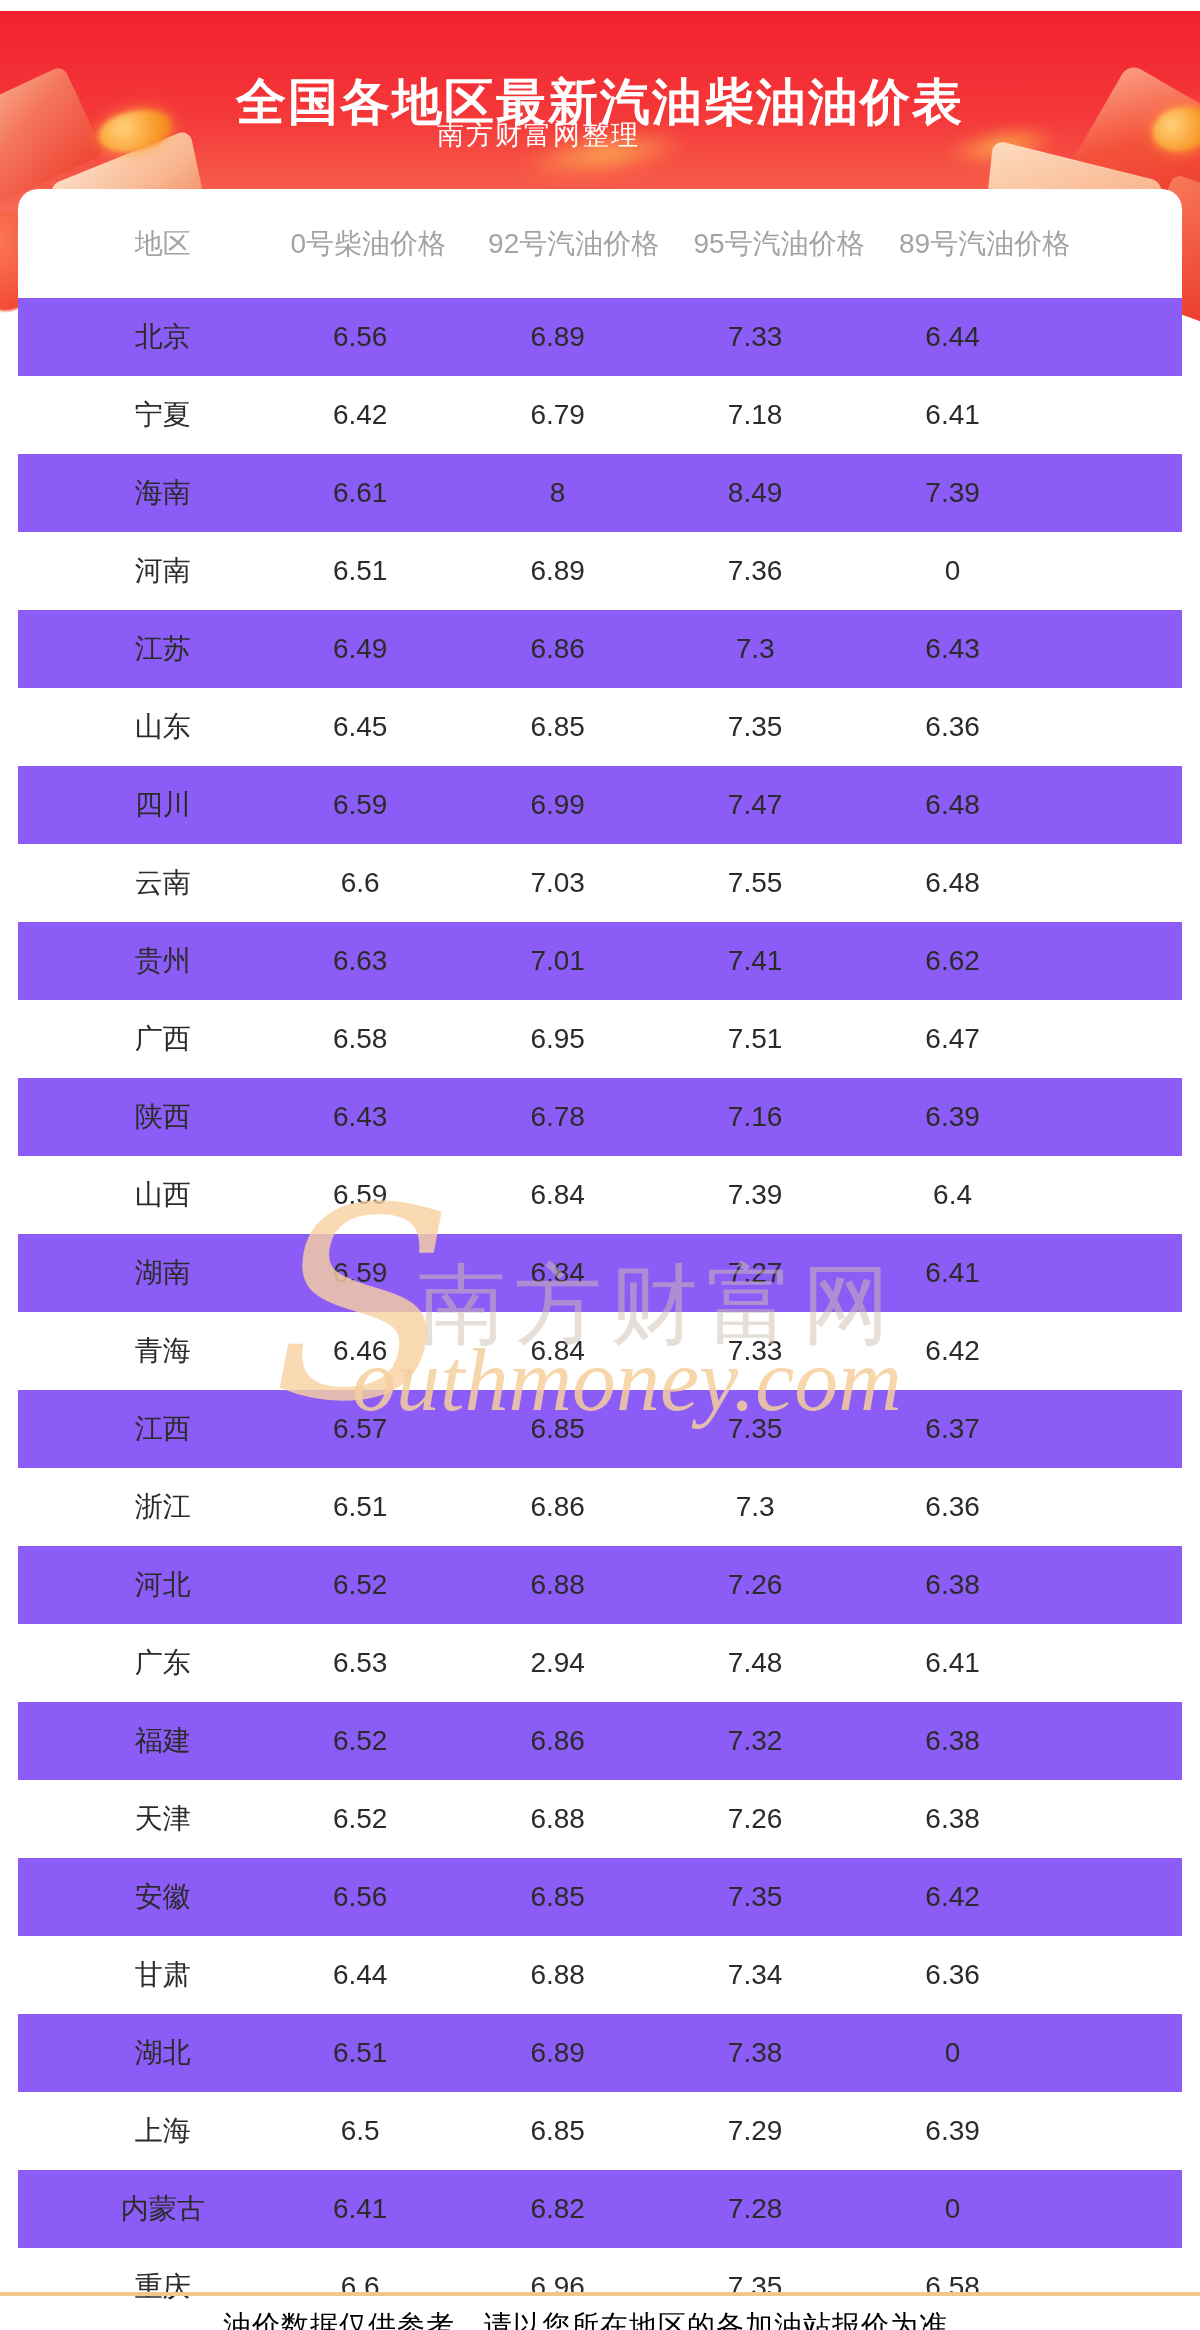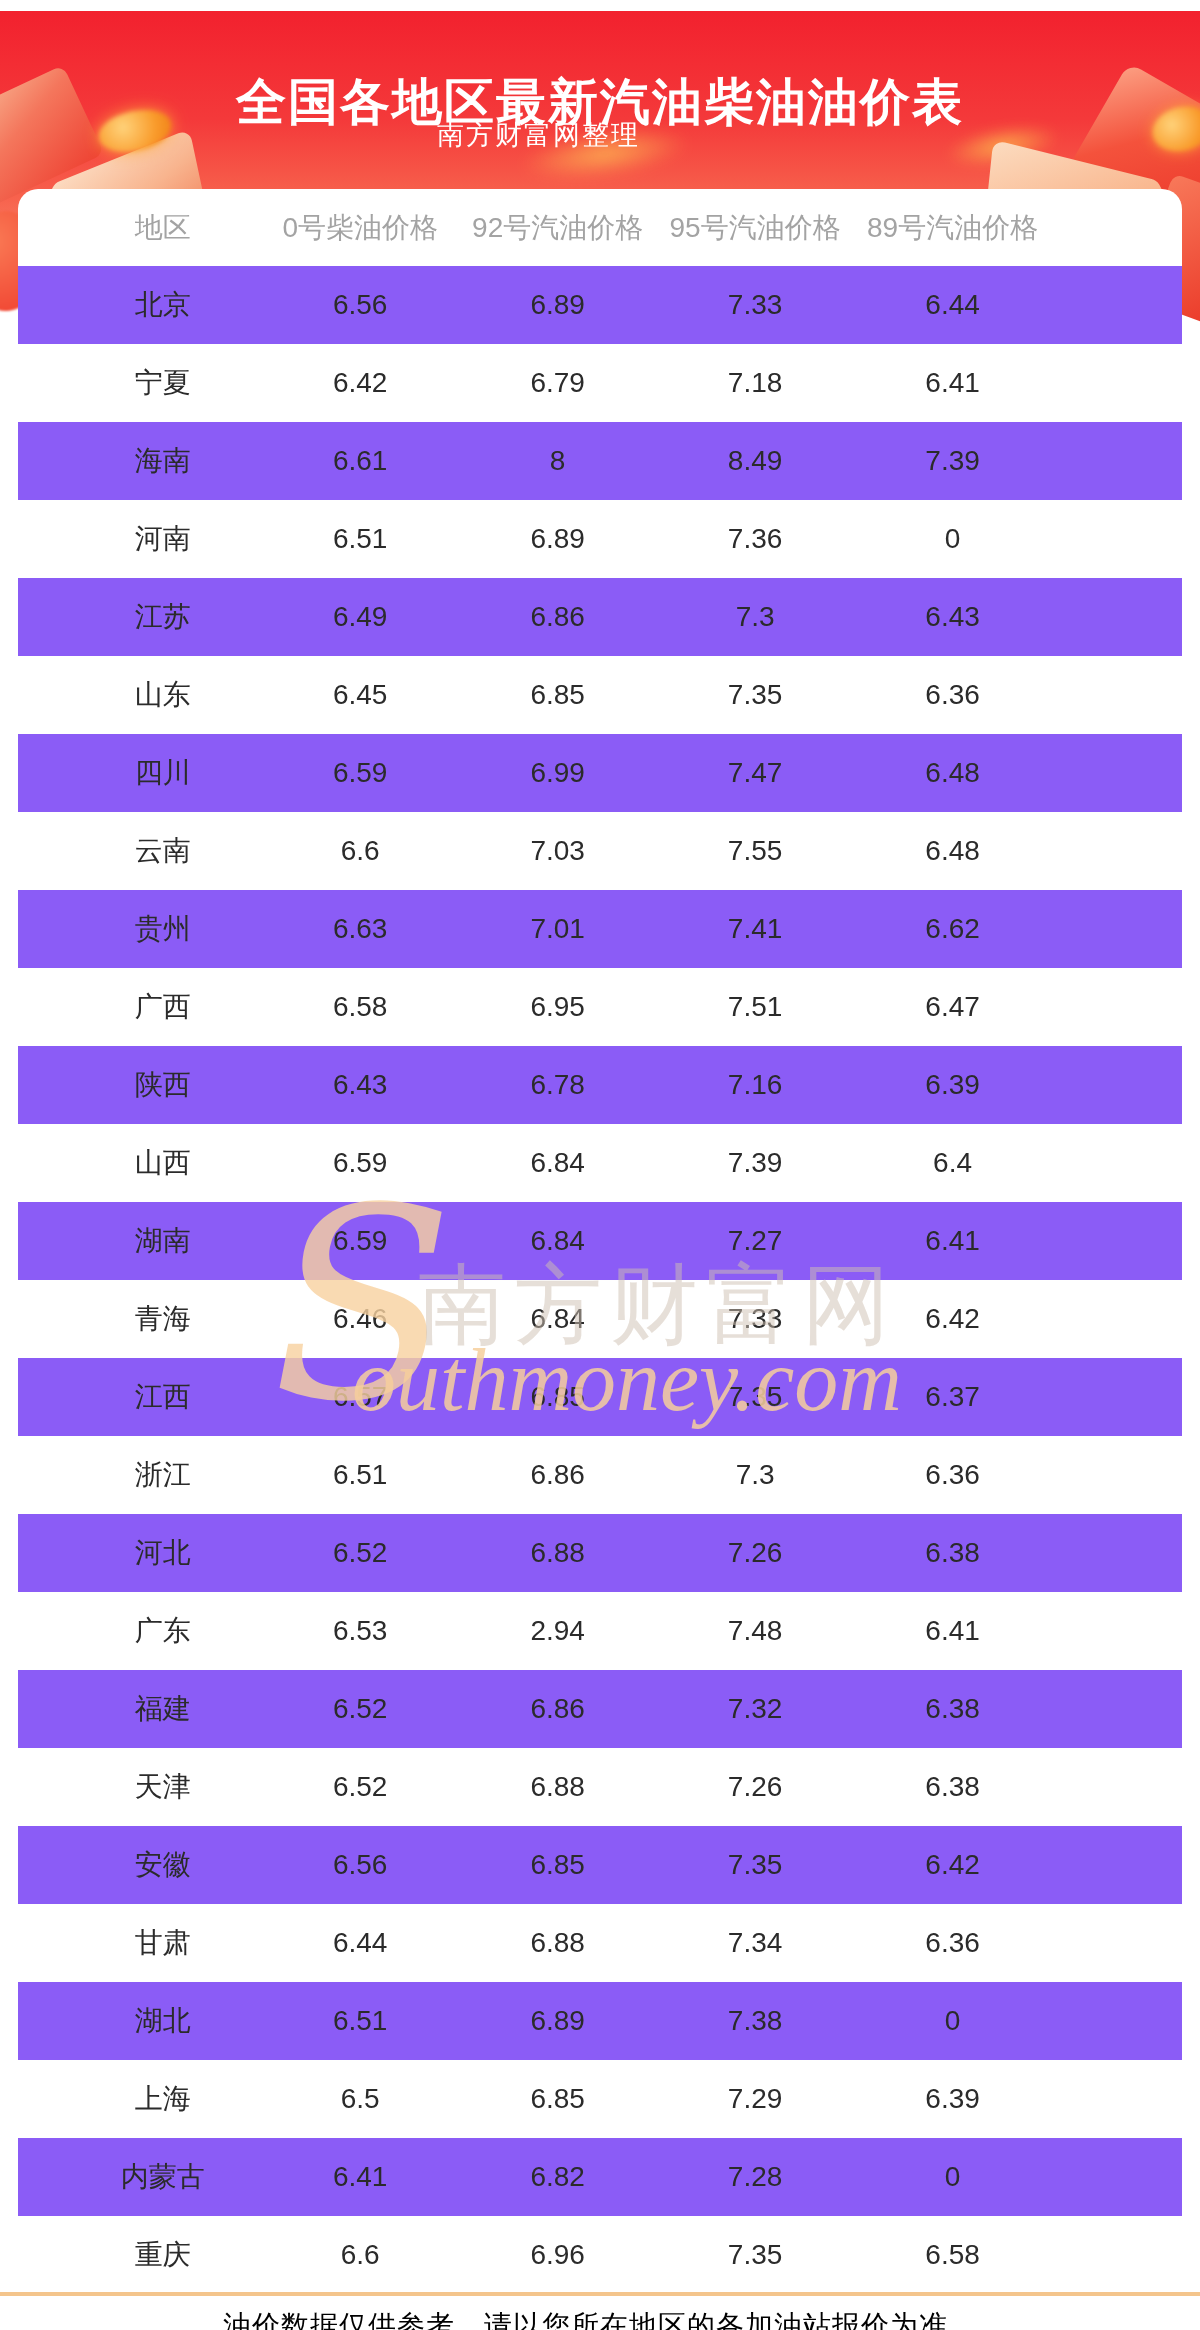--- a/index.html
+++ b/index.html
@@ -74,21 +74,21 @@
     background:radial-gradient(circle at 35% 35%,#ffd27a,#f99b2b 60%,#ef7c14);
     box-shadow:0 0 14px rgba(255,170,60,.8);filter:blur(2px);
   }
   
   .card{
     position:absolute;left:18px;top:178px;width:1164px;height:2105px;z-index:2;
     background:#ffffff;border-radius:20px 20px 0 0;
   }
   .thead{
     display:flex;align-items:center;height:77px;
-    color:#a3a3a3;font-size:28px;padding:0 3.95%;
+    color:#a3a3a3;font-size:28px;padding:16px 3.95%;gap:8px;
   }
   .row{
     display:flex;align-items:center;height:78px;
     color:#2b2b2b;font-size:28px;padding:0 3.95%;
   }
   .row.alt{background:#8b5cf6;}
   .c{width:18.42%;text-align:center;white-space:nowrap;}
   
   .watermark{position:absolute;left:0;top:0;width:1200px;height:2330px;z-index:3;pointer-events:none;}
   .wm-s{

